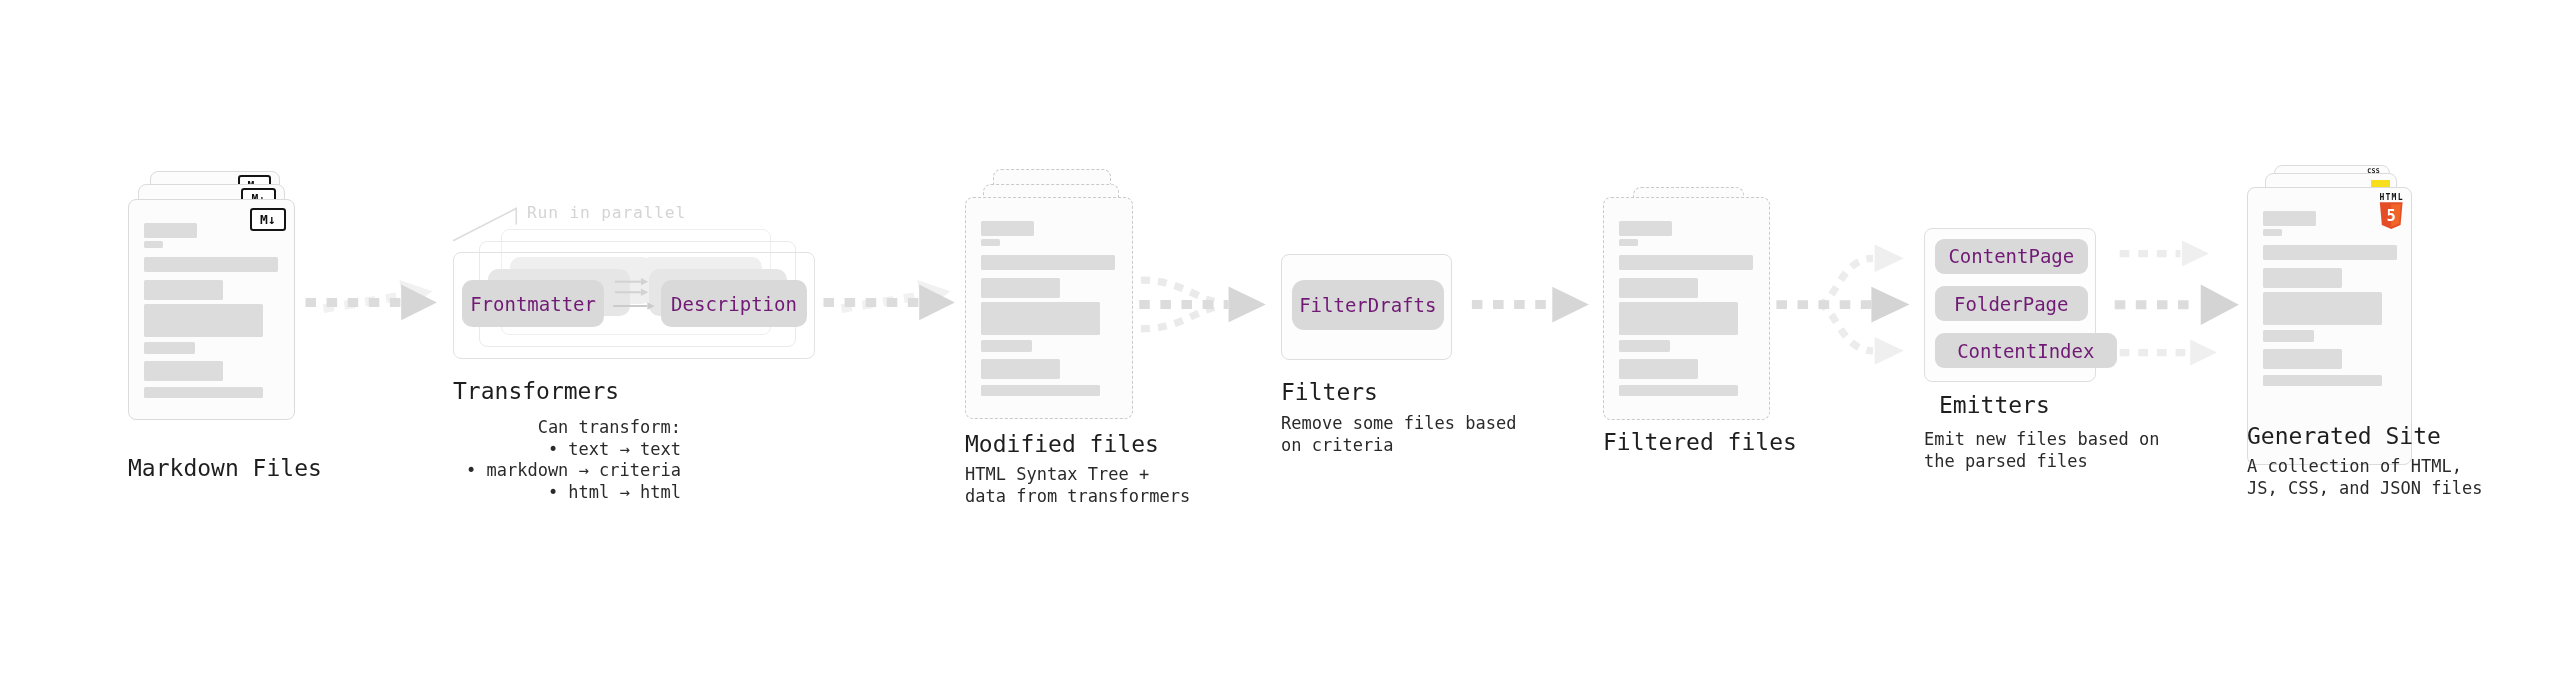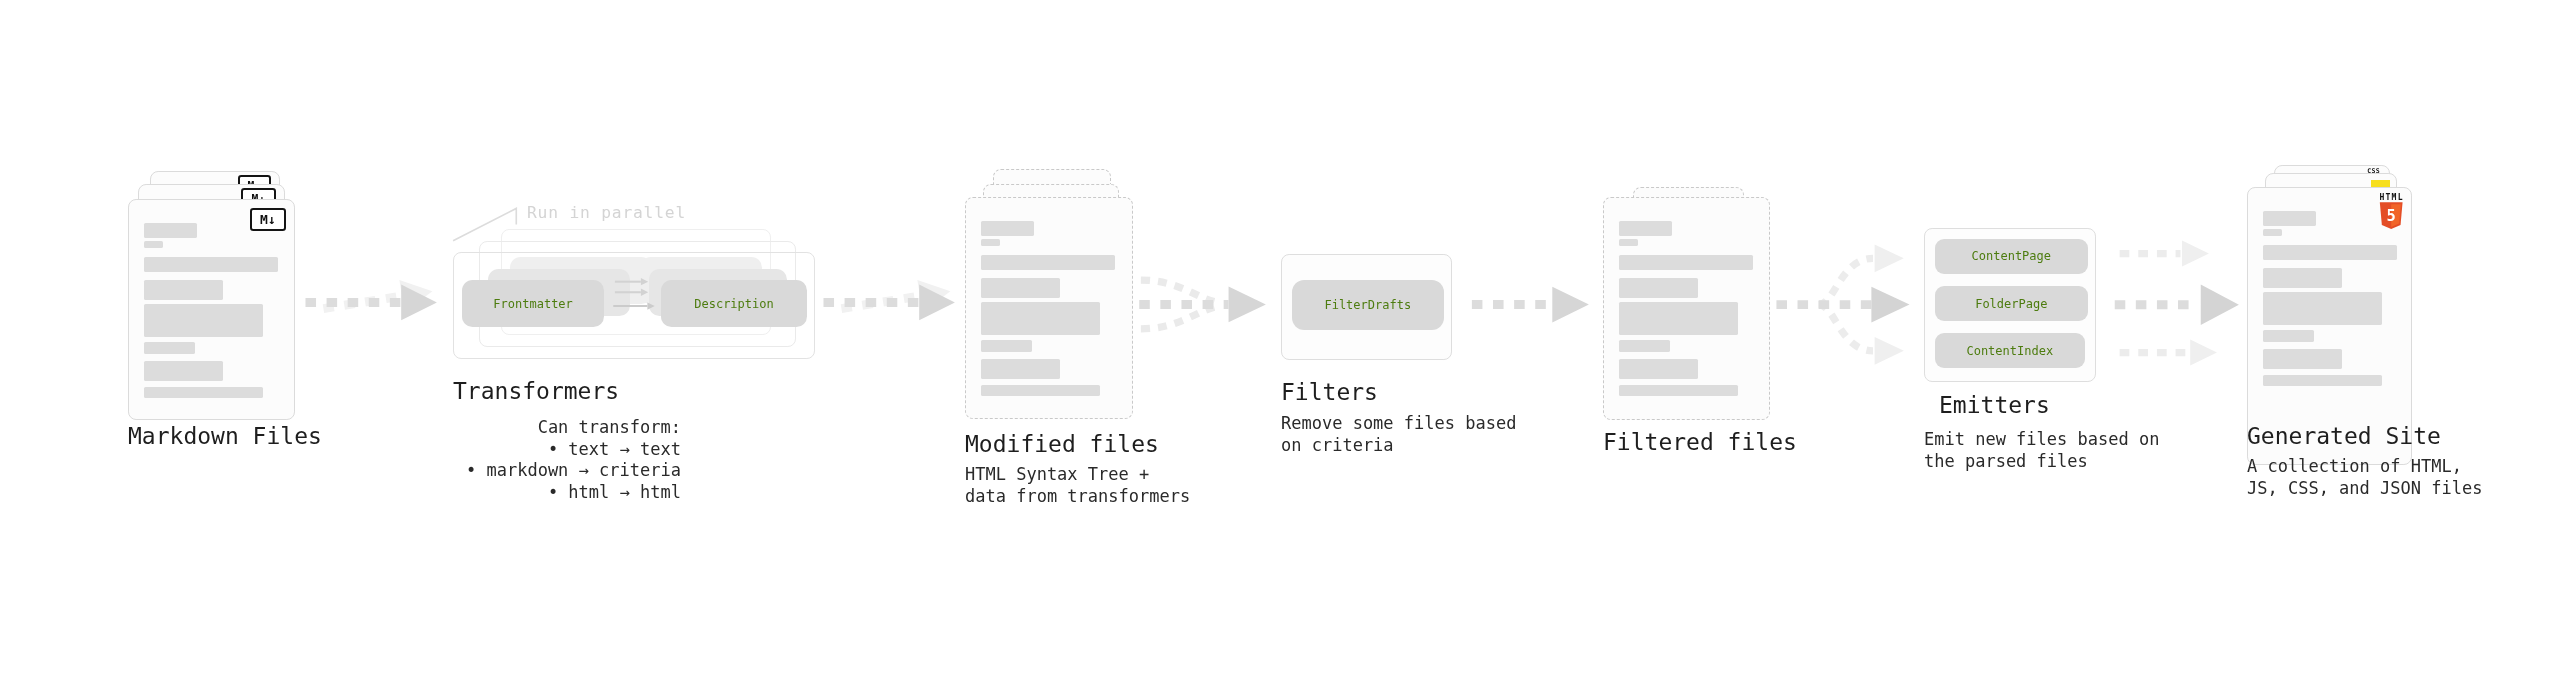--- a/index.html
+++ b/index.html
@@ -9,21 +9,21 @@
   .card{position:absolute;background:#fcfcfc;border:1.6px solid #dbdbdb;border-radius:8.1px;box-sizing:border-box;}
   .card.dashed{border:1.6px dashed #c9c9c9;background:#fcfcfc;}
   .docline{position:absolute;background:#dcdcdc;border-radius:1.6px;}
   
   .label{position:absolute;font-size:23px;color:#1e1e1e;white-space:nowrap;}
   .desc{position:absolute;font-size:17px;line-height:21.5px;color:#2a2a2a;white-space:nowrap;}
   .desc span{display:block;}
   .desc .indent{padding-left:13px;}
   
   .pill{position:absolute;background:#d9d9d9;border-radius:10.6px;display:flex;align-items:center;
-        justify-content:center;font-size:12px;color:#4d7c0f;box-sizing:border-box;white-space:nowrap;}
+        justify-content:center;font-size:19px;color:#701a75;box-sizing:border-box;white-space:nowrap;}
   .ghostpill{position:absolute;border-radius:10.6px;}
   .obox{position:absolute;border-radius:8.1px;box-sizing:border-box;background:transparent;}
   
   .mbadge{position:absolute;background:#ffffff;border:2px solid #141414;border-radius:3.3px;
           display:flex;align-items:center;justify-content:center;font-weight:bold;color:#111;}
   
   .note{position:absolute;font-size:16.3px;color:#d4d4d4;letter-spacing:0.8px;white-space:nowrap;}
   
   .jsbadge{position:absolute;background:#f7df1e;}
   .cssbadge{position:absolute;width:14.6px;text-align:center;}
@@ -49,21 +49,21 @@
       <div class="mbadge" style="right:8.1px;top:8.1px;width:32px;height:18.7px;font-size:13px;">M↓</div>
     <div class="docline" style="left: 14.6px; top: 23px; width: 53px; height: 15.4px;"></div>
         <div class="docline" style="left: 14.6px; top: 41px; width: 19.5px; height: 6.5px;"></div>
         <div class="docline" style="left: 14.6px; top: 57px; width: 134px; height: 14.6px;"></div>
         <div class="docline" style="left: 14.6px; top: 80px; width: 79px; height: 19.5px;"></div>
         <div class="docline" style="left: 14.6px; top: 104px; width: 119px; height: 32.5px;"></div>
         <div class="docline" style="left: 14.6px; top: 142px; width: 51px; height: 12.2px;"></div>
         <div class="docline" style="left: 14.6px; top: 161px; width: 79px; height: 19.5px;"></div>
         <div class="docline" style="left: 14.6px; top: 187px; width: 119px; height: 11.4px;"></div>
       </div>
-    <div class="label" style="left:128px;top:423px;">Markdown Files</div>
+    <div class="label" style="left:128px;top:455px;">Markdown Files</div>
   </div>
 
   <svg style="left:299px;top:265px;" width="146" height="70" viewBox="0 0 180 86">
     <g transform="rotate(-9 40 52)">
       <line x1="30" y1="52" x2="128" y2="52" stroke="#f1f1f1" stroke-width="11" stroke-dasharray="13 13"></line>
       <polygon points="128,32 166,52 128,72" fill="#f1f1f1"></polygon>
     </g>
     <line x1="8" y1="46" x2="126" y2="46" stroke="#dcdcdc" stroke-width="11" stroke-dasharray="13 13"></line>
     <polygon points="126,24 170,46 126,68" fill="#d6d6d6"></polygon>
   </svg>
@@ -179,21 +179,21 @@
     <polygon points="124,8 160,25 124,42" fill="#efefef"></polygon>
     <polygon points="124,122 160,139 124,156" fill="#efefef"></polygon>
     <line x1="3" y1="82" x2="120" y2="82" stroke="#dcdcdc" stroke-width="11" stroke-dasharray="13 13"></line>
     <polygon points="120,60 167,82 120,104" fill="#d4d4d4"></polygon>
   </svg>
 
   <div>
     <div class="obox" style="left:1924px;top:228px;width:172px;height:154px;border:1.6px solid #dedede;background:#fdfdfd;">
       <div class="pill" style="left:9.8px;top:9.8px;width:153px;height:35px;border-radius:9px;">ContentPage</div>
       <div class="pill" style="left:9.8px;top:57px;width:153px;height:35px;border-radius:9px;">FolderPage</div>
-      <div class="pill" style="left:9.8px;top:104px;width:150px;height:35px;border-radius:9px;">ContentIndex</div>
+      <div class="pill" style="left:9.8px;top:104px;width:182px;height:35px;border-radius:9px;">ContentIndex</div>
     </div>
     <div class="label" style="left:1924px;top:392px;margin-left:15px;">Emitters</div>
     <div class="desc" style="left:1924px;top:429px;">
       <span>Emit new files based on</span>
       <span>the parsed files</span>
     </div>
   </div>
 
   <svg style="left:2105px;top:237px;" width="142" height="137" viewBox="0 0 175 168">
     <line x1="18" y1="20" x2="93" y2="20" stroke="#ececec" stroke-width="9" stroke-dasharray="12 11"></line>

